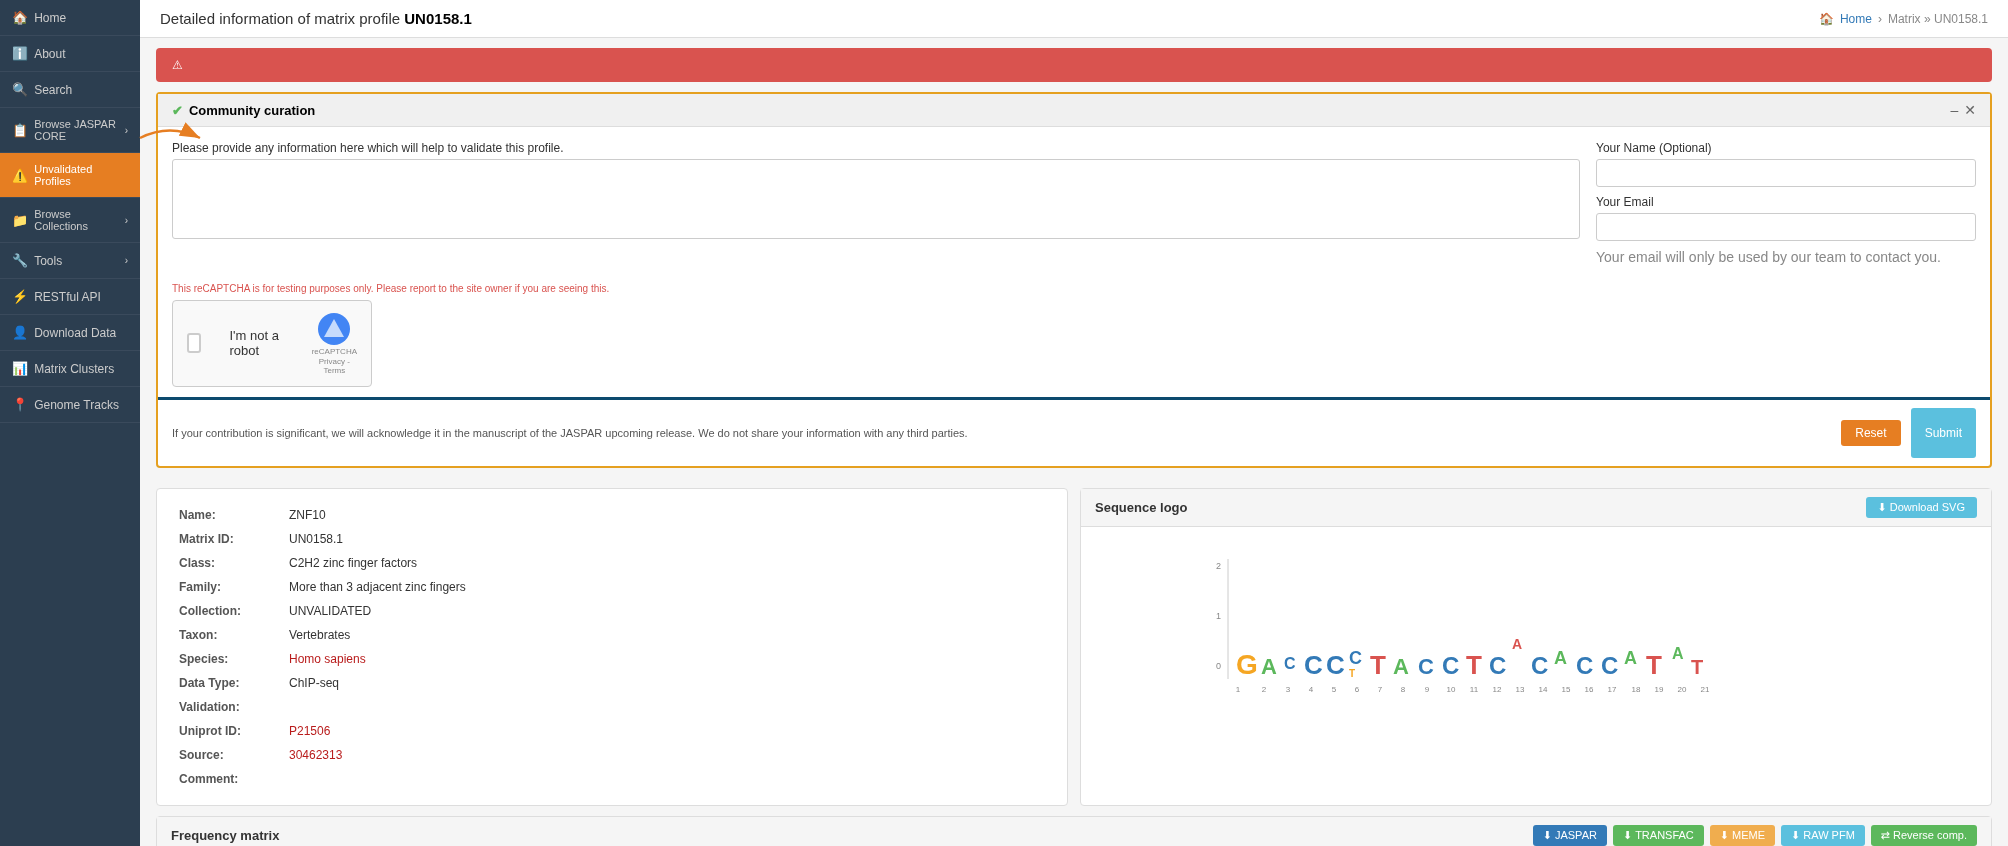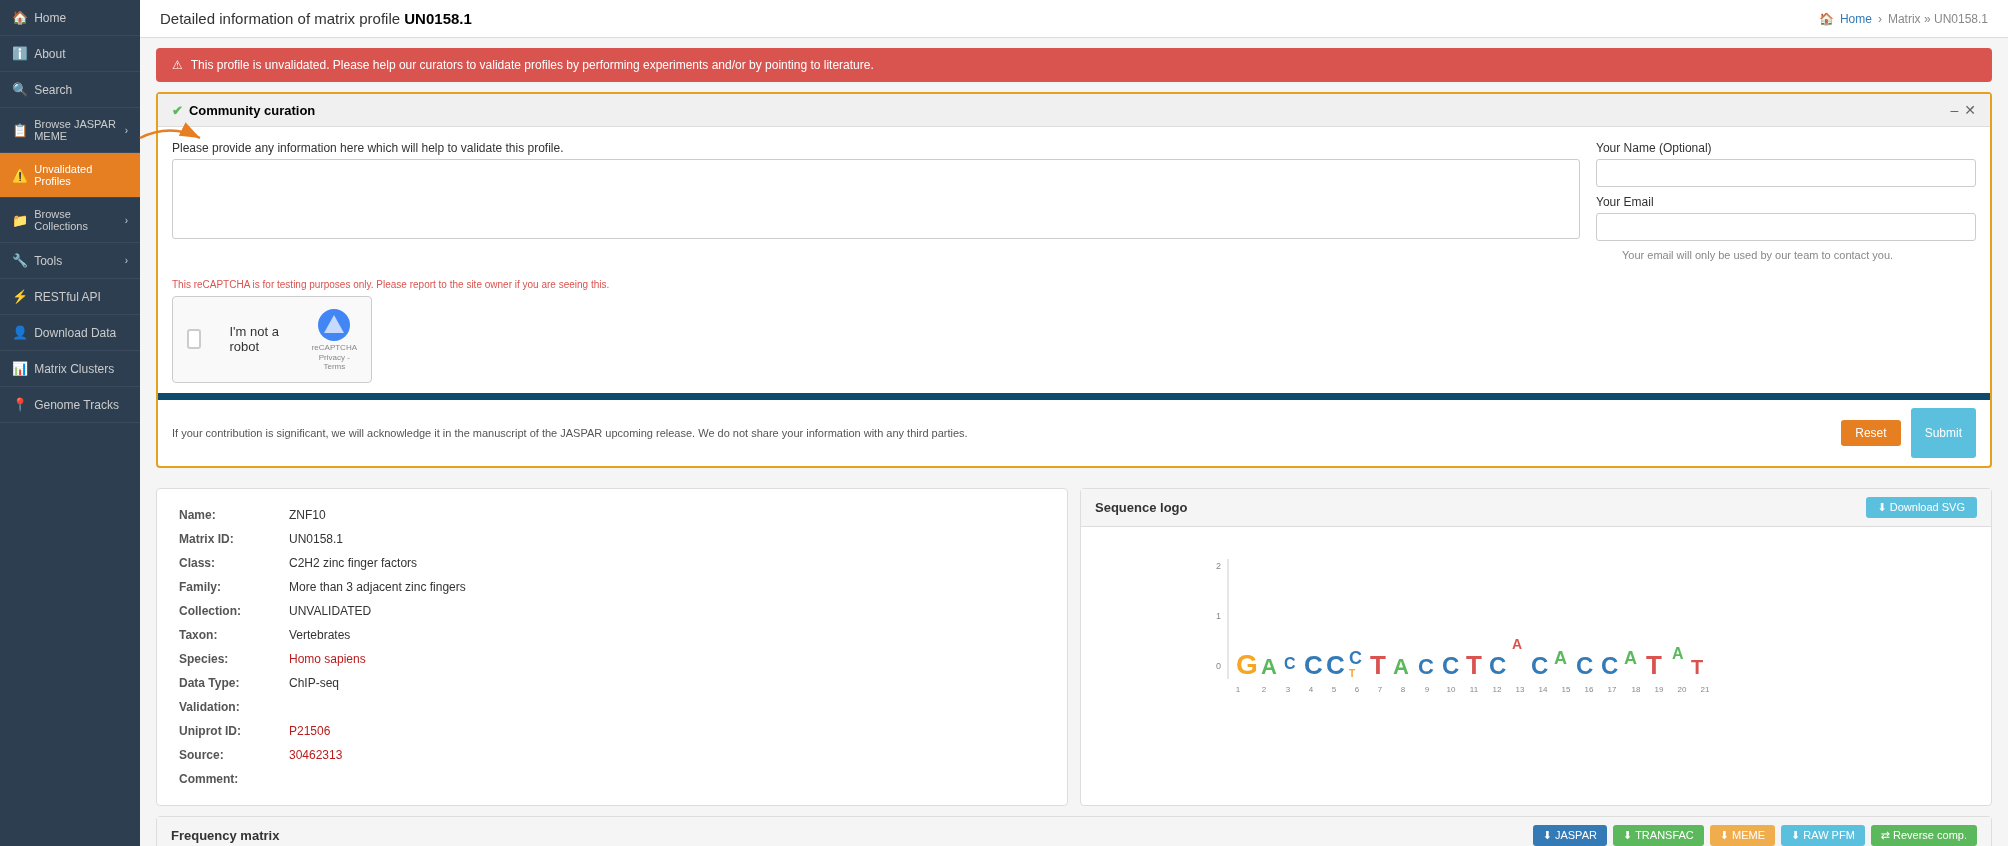--- a/index.html
+++ b/index.html
@@ -83,22 +83,22 @@
       align-items: center;
       border-bottom: 1px solid #ddd;
     }
     .modal-header-title { font-size: 13px; font-weight: bold; display: flex; align-items: center; gap: 6px; }
     .modal-close-btn { background: none; border: none; font-size: 14px; cursor: pointer; color: #666; display: flex; gap: 6px; }
     .modal-body { padding: 14px; }
     .modal-body-grid { display: grid; grid-template-columns: 1fr 380px; gap: 16px; }
     .modal-label { font-size: 12px; margin-bottom: 4px; color: #333; }
     .modal-textarea { width: 100%; height: 80px; border: 1px solid #ccc; border-radius: 3px; padding: 6px; font-size: 12px; resize: none; }
     .modal-input { width: 100%; border: 1px solid #ccc; border-radius: 3px; padding: 6px; font-size: 12px; margin-bottom: 8px; }
-    .modal-hint { font-size: 11px; color: #888; margin-left: 26px; }
-    .modal-footer { padding: 8px 14px; border-top: 7px solid #0c4a6e; display: flex; justify-content: space-between; align-items: center; }
+    .modal-hint { font-size: 14px; color: #888; }
+    .modal-footer { padding: 8px 14px; border-top: 3px solid #0c4a6e; display: flex; justify-content: space-between; align-items: center; }
     .modal-footer-text { font-size: 11px; color: #555; }
     .btn-reset { background: #e67e22; color: #fff; border: none; padding: 6px 14px; border-radius: 3px; cursor: pointer; font-size: 12px; display: flex; align-items: center; gap: 4px; margin-left: 41px; }
     .btn-submit { background: #5bc0de; color: #fff; border: none; padding: 18px 14px; border-radius: 3px; cursor: pointer; font-size: 12px; display: flex; align-items: center; gap: 4px; }
     .recaptcha-box { border: 1px solid #ccc; border-radius: 4px; padding: 10px 14px; display: flex; align-items: center; gap: 28px; width: 200px; background: #f9f9f9; }
     .recaptcha-checkbox { width: 20px; height: 20px; border: 2px solid #ccc; border-radius: 3px; background: #fff; }
     .recaptcha-label { font-size: 13px; color: #333; }
     .testing-notice { font-size: 10px; color: #d9534f; margin-bottom: 6px; }
 
     
     .content-area { display: grid; grid-template-columns: 1fr 1fr; gap: 12px; padding: 10px 16px; }
@@ -156,21 +156,21 @@
   <div class="sidebar-item">
     <span class="icon">ℹ️</span>
     <span>About</span>
   </div>
   <div class="sidebar-item">
     <span class="icon">🔍</span>
     <span>Search</span>
   </div>
   <div class="sidebar-item">
     <span class="icon">📋</span>
-    <span style="font-size:11px;">Browse JASPAR MEME</span>
+    <span style="font-size:11px;">Browse JASPAR CORE</span>
     <span class="chevron">›</span>
   </div>
   <div class="sidebar-item active">
     <span class="icon">⚠️</span>
     <span style="font-size:11px;">Unvalidated Profiles</span>
   </div>
   <div class="sidebar-item">
     <span class="icon">📁</span>
     <span style="font-size:11px;">Browse Collections</span>
     <span class="chevron">›</span>
@@ -218,21 +218,20 @@
     <div class="breadcrumb">
       <span>🏠</span>
       <a href="#">Home</a>
       <span>›</span>
       <span>Matrix » UN0158.1</span>
     </div>
   </div>
 
   <div class="alert-warning">
     <span>⚠</span>
-    <span>This profile is unvalidated. Please help our curators to validate profiles by performing experiments and/or by pointing to literature.</span>
   </div>
 
   <div class="modal-overlay">
     <div class="modal-header">
       <div class="modal-header-title">
         <span style="color:#5cb85c;">✔</span>
         <span>Community curation</span>
       </div>
       <div class="modal-close-btn">
         <span>–</span>

